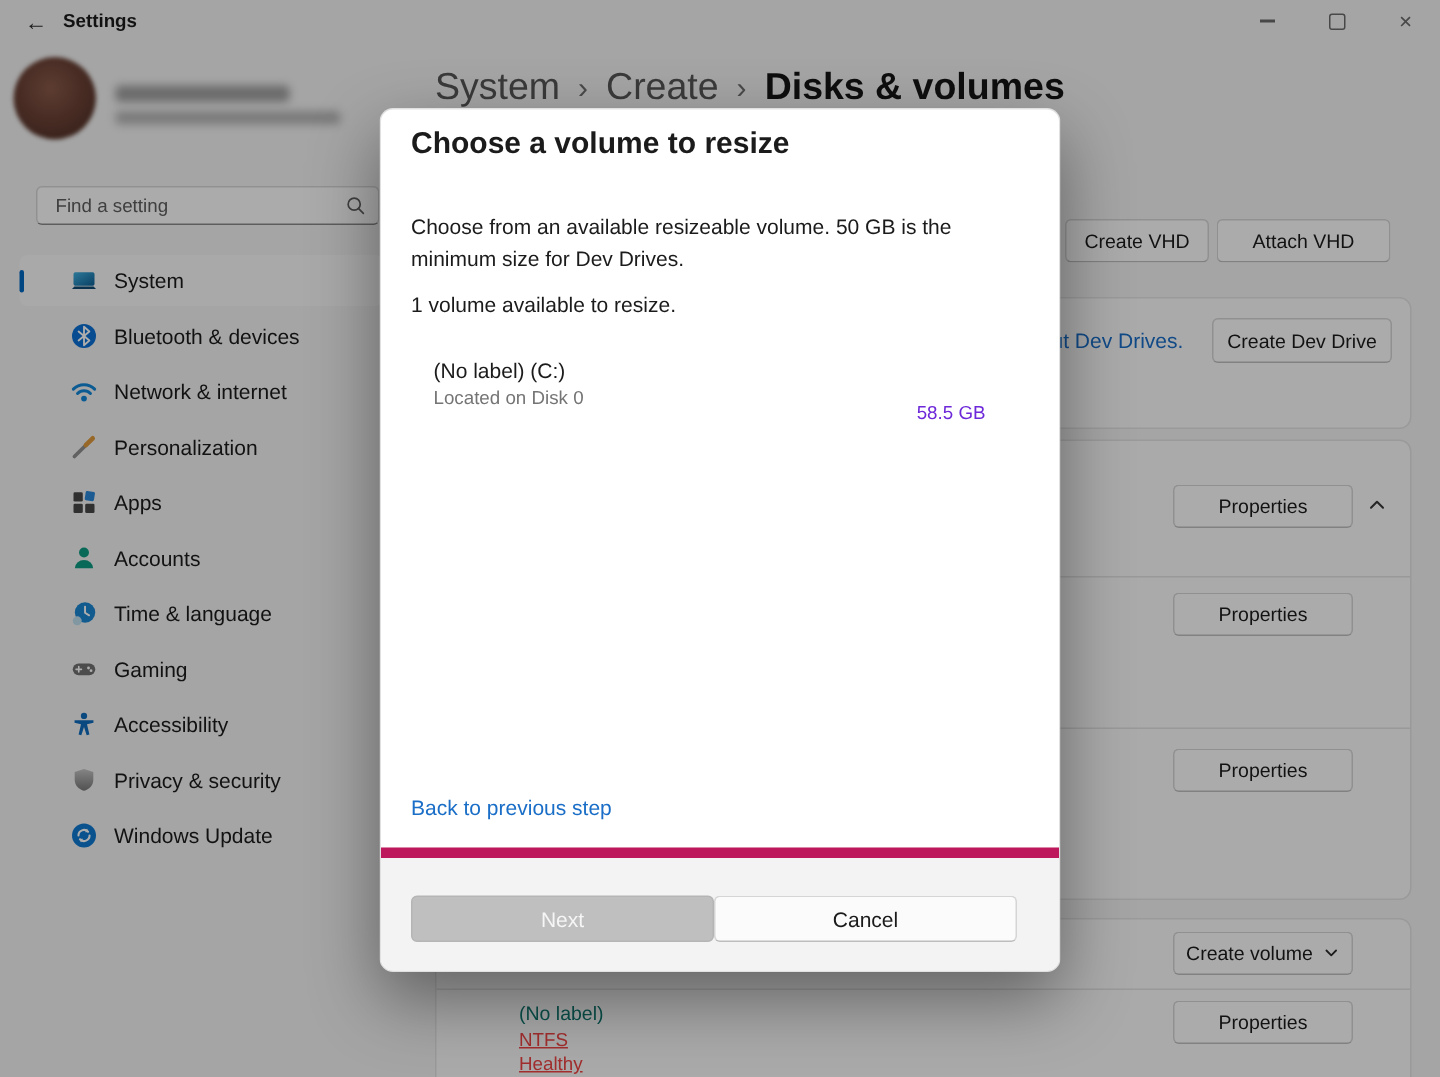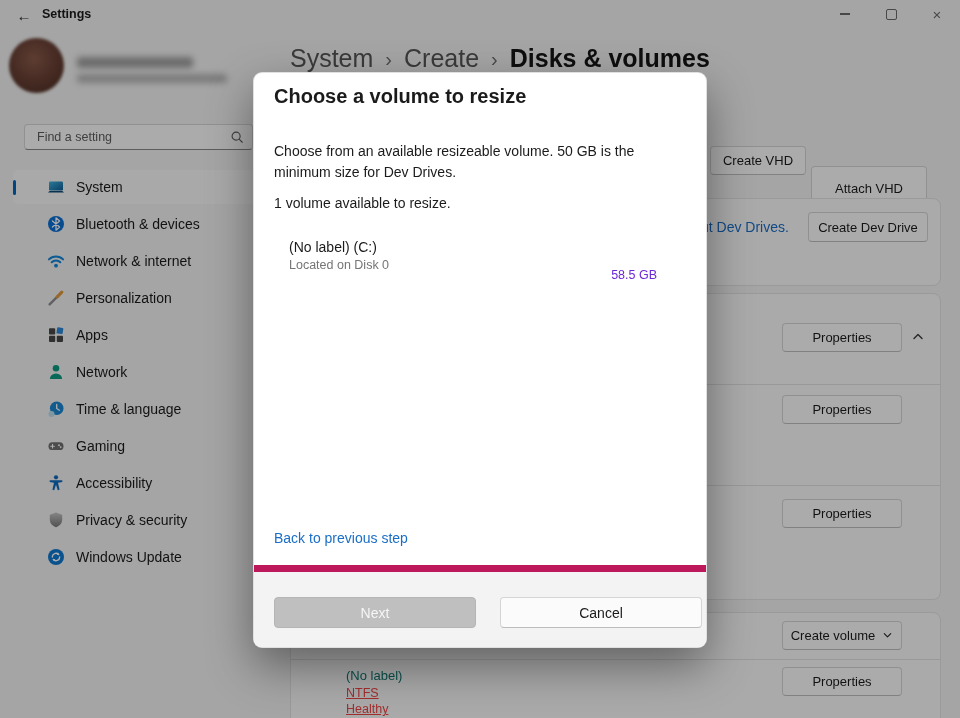--- a/index.html
+++ b/index.html
@@ -62,21 +62,21 @@
   .dlg-volume-row{position:absolute;left:12px;right:28px;top:160px;height:48px;border-radius:4px;}
   .vol-name{position:absolute;left:23px;top:6px;font-size:14px;color:#1b1b1b;}
   .vol-loc{position:absolute;left:23px;top:25px;font-size:12.5px;color:#757575;}
   .vol-size{position:absolute;right:21px;top:14px;font-size:12.5px;color:#6d28d9;margin-top:21px;}
   .dlg-back{position:absolute;left:20px;top:457px;font-size:14px;color:#1a6ec7;}
   .dlg-footer{position:absolute;left:0;right:0;bottom:0;height:75px;background:#f3f3f3;
               border-top:7px solid #be185d;}
   .dlg-btn{position:absolute;top:25px;width:202px;height:31px;border-radius:4px;font-size:14px;
            display:flex;align-items:center;justify-content:center;box-sizing:border-box;}
   .dlg-next{left:20px;background:#bfbfbf;color:rgba(255,255,255,0.85);border:1px solid #b5b5b5;}
-  .dlg-cancel{left:246px;background:#fbfbfb;color:#1b1b1b;border:1px solid #d5d5d5;border-bottom-color:#bdbdbd;}
+  .dlg-cancel{left:222px;background:#fbfbfb;color:#1b1b1b;border:1px solid #d5d5d5;border-bottom-color:#bdbdbd;}
 </style>
 </head>
 <body>
 
 <div class="app">
 
   <div class="titlebar">
     <div class="back-btn">
         <span>←</span>
       </div>
@@ -163,21 +163,21 @@
       </span>
       <span class="nav-label">Apps</span>
     </div>
     <div class="nav-item">
       <span class="nav-icon">
         <svg viewBox="0 0 18 18" width="18" height="18">
             <circle cx="9" cy="5.3" r="3.3" fill="#0e9b82"></circle>
             <path d="M2.9 15.9 a6.1 5.5 0 0 1 12.2 0 z" fill="#0e9b82"></path>
           </svg>
       </span>
-      <span class="nav-label">Network</span>
+      <span class="nav-label">Accounts</span>
     </div>
     <div class="nav-item">
       <span class="nav-icon">
         <svg viewBox="0 0 18 18" width="18" height="18">
             <circle cx="9.7" cy="8.3" r="6.8" fill="#1b86d3"></circle>
             <path d="M9.7 4.4 v4.1 l2.7 1.7" stroke="#fff" stroke-width="1.3" fill="none" stroke-linecap="round"></path>
             <circle cx="4.5" cy="13.9" r="3" fill="#bfe0f0"></circle>
           </svg>
       </span>
       <span class="nav-label">Time &amp; language</span>
@@ -234,21 +234,21 @@
     <span class="crumb">System</span>
     <span class="crumb-sep">›</span>
     <span class="crumb">Create</span>
     <span class="crumb-sep">›</span>
     <span class="crumb current">Disks &amp; volumes</span>
   </div>
 
   <div class="btn" style="left:710px;top:146px;width:96px;height:29px;">
       <span>Create VHD</span>
     </div>
-  <div class="btn" style="left:811px;top:146px;width:116px;height:45px;margin-top:20px;">
+  <div class="btn" style="left:811px;top:146px;width:116px;height:29px;">
       <span>Attach VHD</span>
     </div>
 
   <div class="card" style="left:290px;top:198px;width:651px;height:88px;">
     <span class="link-blue" style="position:absolute;left:410px;top:20px;">ut Dev Drives.</span>
     <div class="btn" style="left:517px;top:13px;width:120px;height:30px;">
         <span>Create Dev Drive</span>
       </div>
   </div>
 

